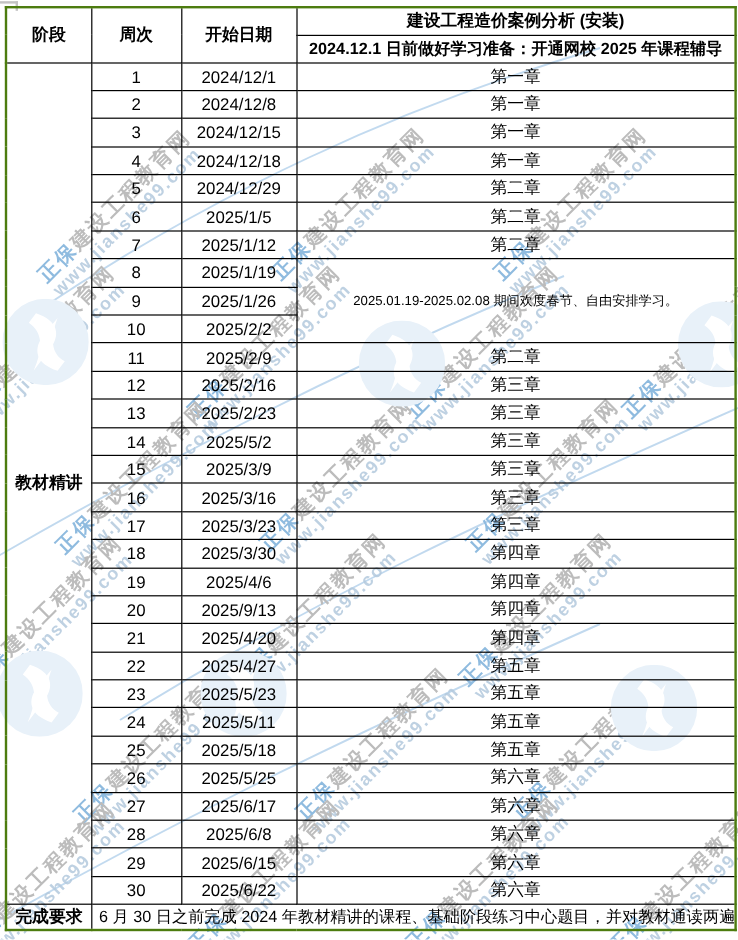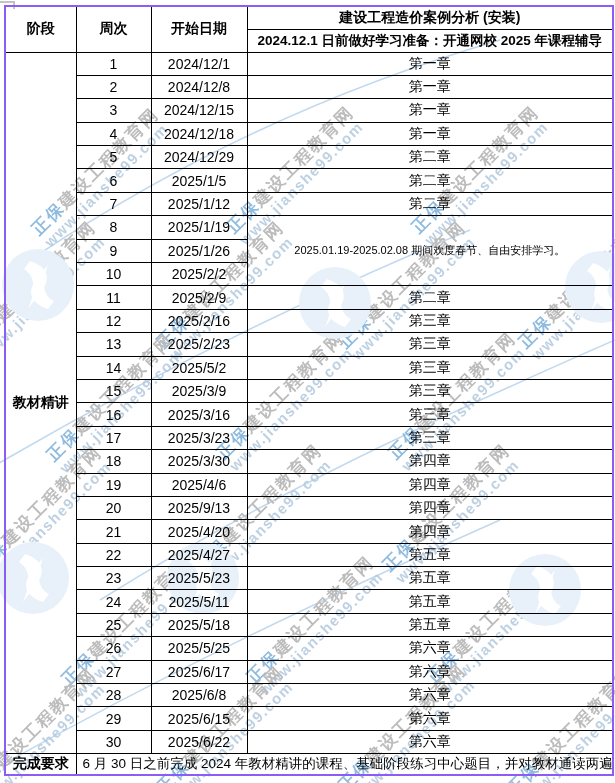--- a/index.html
+++ b/index.html
@@ -27,21 +27,21 @@
   
   #corner-mark {
     position:absolute; left:0; top:1px; width:13px; height:6px;
     border-top:2px solid #c3c3c3; border-right:2px solid #c3c3c3;
   }
 
   
   table {
     position:absolute; left:4px; top:5px; z-index:2;
     width:608px; border-collapse:collapse; table-layout:fixed;
-    border:2px solid #8b5cf6; background:transparent;
+    border:2px solid #4d7c0f; background:transparent;
   }
   th, td {
     border:1px solid #000; padding:0; margin:0;
     font-size:14px; color:#000; text-align:center; vertical-align:middle;
     white-space:nowrap; overflow:hidden;
   }
   thead tr { height:23px; }
   tbody tr { height:23.4px; }
   tfoot tr { height:21px; }
   th { font-weight:bold; }

